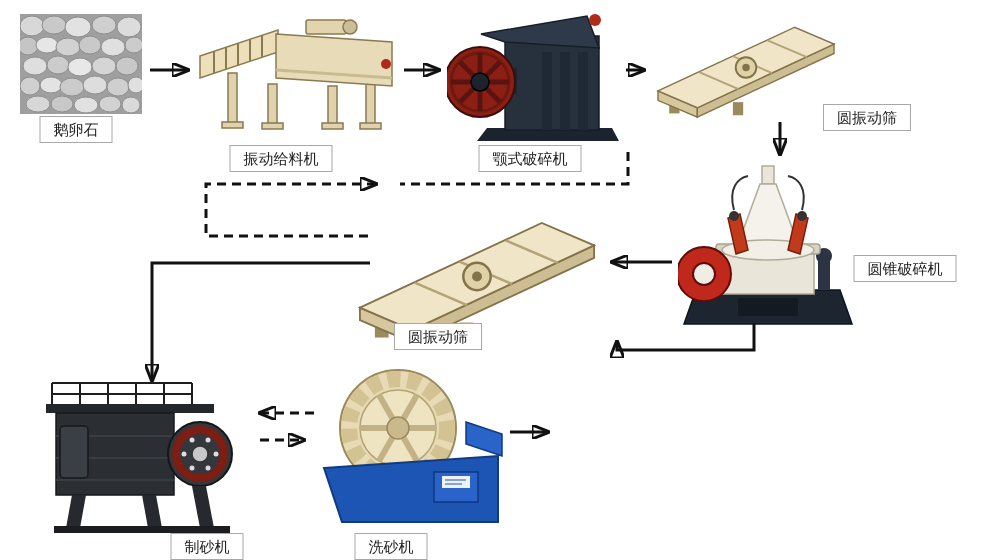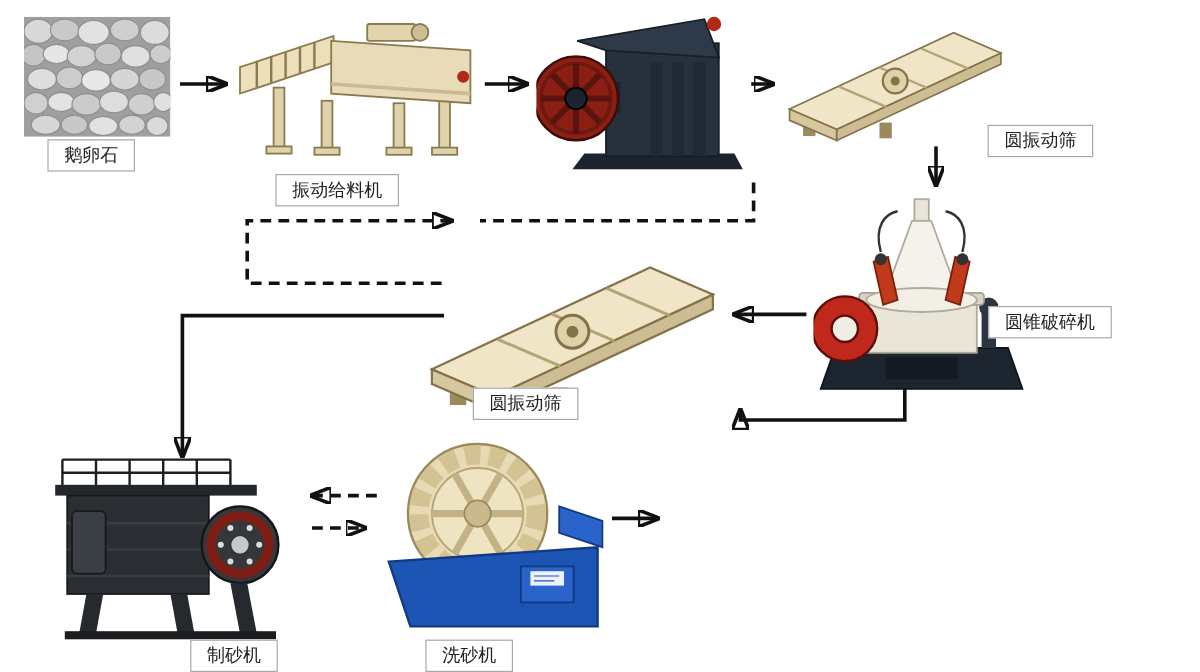--- a/index.html
+++ b/index.html
@@ -243,19 +243,20 @@
       <rect x="118" y="108" width="44" height="30" fill="#2a63c9" stroke="#113a80" stroke-width="1.5"></rect>
       <rect x="126" y="112" width="28" height="12" fill="#eef2f8"></rect>
       <line x1="129" y1="116" x2="150" y2="116" stroke="#1d55b5" stroke-width="1"></line>
       <line x1="129" y1="120" x2="146" y2="120" stroke="#1d55b5" stroke-width="1"></line>
     </svg>
   </div>
 
 
   <div class="lbl" style="left:76px;top:116px">鹅卵石</div>
   <div class="lbl" style="left:281px;top:145px">振动给料机</div>
+  <div class="lbl" style="left:530px;top:145px">颚式破碎机</div>
   <div class="lbl" style="left:867px;top:104px">圆振动筛</div>
-  <div class="lbl" style="left:875px;top:255px">圆锥破碎机</div>
+  <div class="lbl" style="left:905px;top:255px">圆锥破碎机</div>
   <div class="lbl" style="left:438px;top:323px">圆振动筛</div>
-  <div class="lbl" style="left:195px;top:533px">制砂机</div>
+  <div class="lbl" style="left:207px;top:533px">制砂机</div>
   <div class="lbl" style="left:391px;top:533px">洗砂机</div>
 
 </div>
 
 </body></html>

